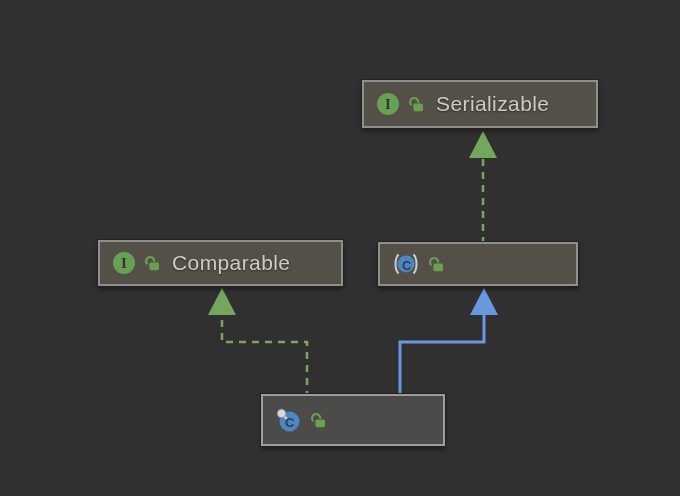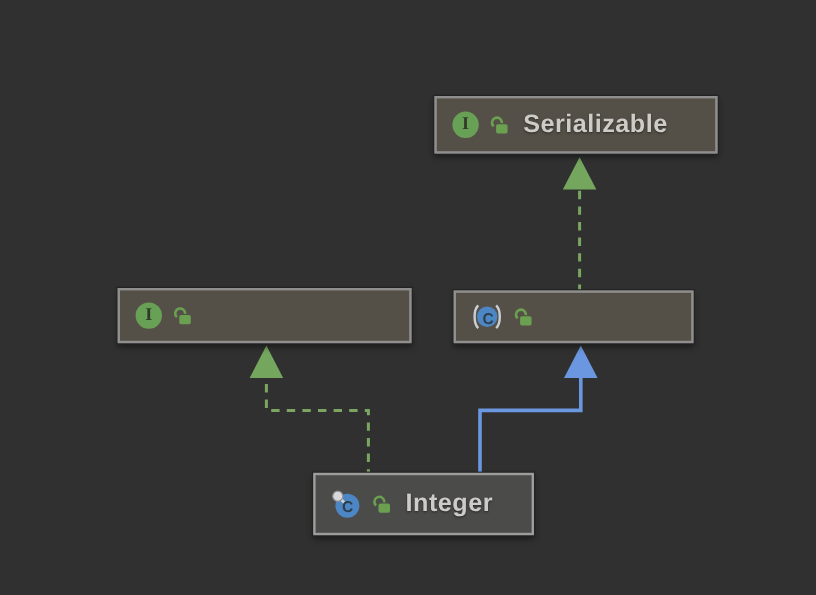--- a/index.html
+++ b/index.html
@@ -26,21 +26,21 @@
     box-shadow:0 0 0 1px #232323, 0 3px 5px rgba(0,0,0,.45);
     cursor:default;
   }
   .node.selected{background:#4b4b49;border-color:#9d9d9d;}
   .n-serializable{left:362px;top:80px;width:236px;height:48px;}
   .n-comparable{left:98px;top:240px;width:245px;height:46px;}
   .n-number{left:378px;top:242px;width:200px;height:44px;}
   .n-integer{left:261px;top:394px;width:184px;height:52px;}
 
   .label{
-    font-size:21px;font-weight:bold;letter-spacing:.4px;
+    font-size:21px;font-weight:normal;letter-spacing:.4px;
     color:#cdccc8;
     text-shadow:0 1px 2px rgba(0,0,0,.5);
     margin-left:3px;
     white-space:nowrap;
   }
 
   
   .ic-interface{
     width:22px;height:22px;border-radius:50%;
     background:#68a155;
@@ -105,20 +105,21 @@
   </div>
 
   <div class="node n-comparable">
     <span class="ic-interface">
       <span class="glyph">I</span>
     </span>
     <svg class="ic-lock" viewBox="0 0 16 16">
       <path d="M3.4,9.2 a4.1,4.1 0 1 1 6.8,-2.6" fill="none" stroke="#6aa050" stroke-width="2.1"></path>
       <rect x="5.4" y="7.6" width="9.6" height="7.6" rx="1.6" fill="#6aa050"></rect>
     </svg>
+    <span class="label">Comparable</span>
   </div>
 
   <div class="node n-number">
     <span class="ic-abstract">
       <svg width="26" height="22" viewBox="0 0 26 22">
         <path d="M5.5,1.5 C1.5,5.5 1.5,16.5 5.5,20.5" fill="none" stroke="#c9ced1" stroke-width="2"></path>
         <path d="M20.5,1.5 C24.5,5.5 24.5,16.5 20.5,20.5" fill="none" stroke="#c9ced1" stroke-width="2"></path>
         <circle cx="13" cy="11" r="8.5" fill="#4d86c4"></circle>
       </svg>
       <span class="glyph">C</span>
@@ -136,16 +137,15 @@
         <line x1="7" y1="7" x2="11" y2="11" stroke="#cfd0d2" stroke-width="2.4"></line>
         <circle cx="5.5" cy="5.5" r="4.2" fill="#d8d8da"></circle>
         <circle cx="5.5" cy="5.5" r="4.2" fill="none" stroke="#8f9094" stroke-width="1"></circle>
       </svg>
       <span class="glyph">C</span>
     </span>
     <svg class="ic-lock" viewBox="0 0 16 16">
       <path d="M3.4,9.2 a4.1,4.1 0 1 1 6.8,-2.6" fill="none" stroke="#6aa050" stroke-width="2.1"></path>
       <rect x="5.4" y="7.6" width="9.6" height="7.6" rx="1.6" fill="#6aa050"></rect>
     </svg>
-    <span class="label">Integer</span>
   </div>
 
 </div>
 
 </body></html>

